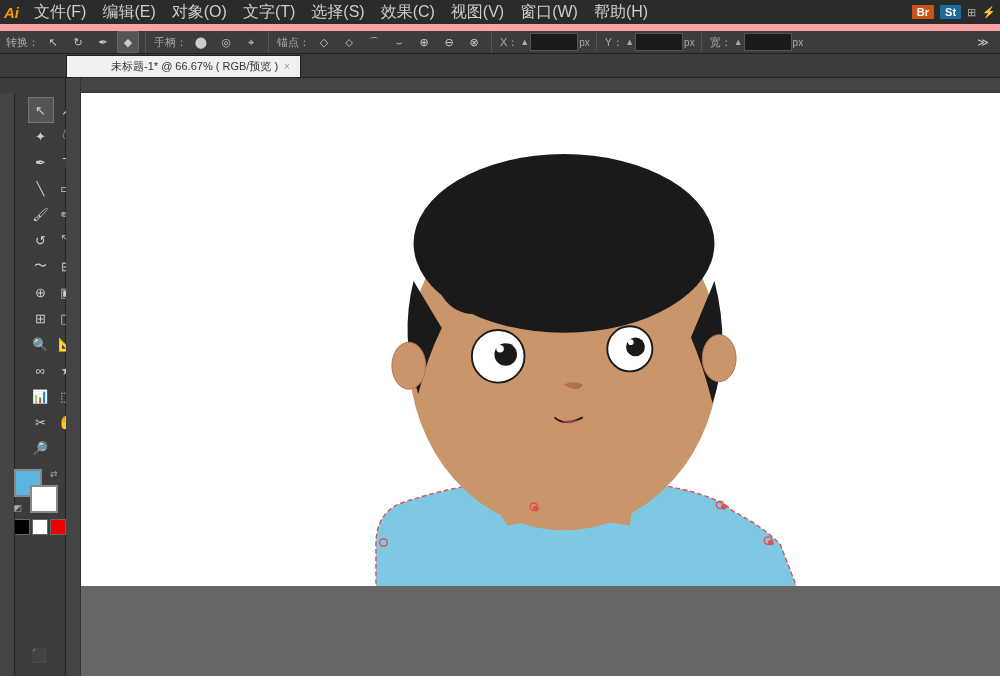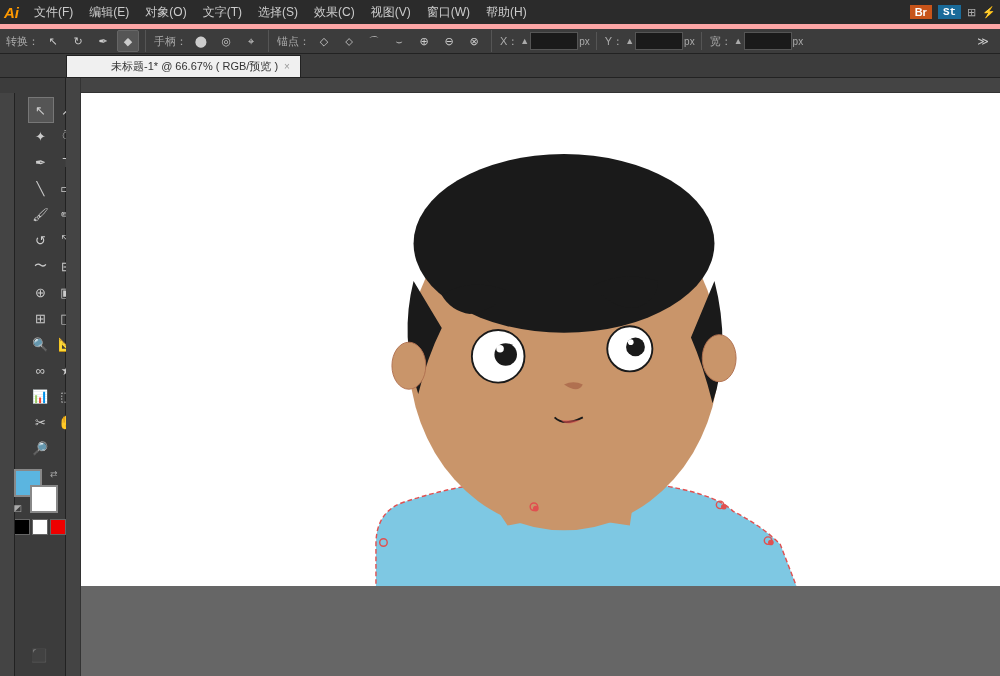--- a/index.html
+++ b/index.html
@@ -21,21 +21,21 @@
       margin-right: 8px;
       font-style: italic;
     }
     #menubar .menu-items {
       display: flex;
       gap: 2px;
     }
     #menubar .menu-item {
       padding: 2px 7px;
       cursor: pointer;
-      font-size: 12px;
+      font-size: 16px;
       color: #ccc;
     }
     #menubar .right-icons {
       margin-left: auto;
       display: flex;
       align-items: center;
       gap: 6px;
     }
     #menubar .right-icons span {
       font-size: 11px;
@@ -45,21 +45,21 @@
 
     
     #toolbar {
       height: 30px;
       background: #3c3c3c;
       display: flex;
       align-items: center;
       padding: 0 6px;
       gap: 4px;
       border-bottom: 1px solid #222;
-      border-top: 5px solid #fca5a5;
+      border-top: 7px solid #fca5a5;
     }
     #toolbar .tool-group {
       display: flex;
       align-items: center;
       gap: 3px;
       padding-right: 6px;
       border-right: 1px solid #555;
       margin-right: 4px;
     }
     #toolbar .tool-group:last-child { border-right: none; }
@@ -220,21 +220,21 @@
     <span class="menu-item">对象(O)</span>
     <span class="menu-item">文字(T)</span>
     <span class="menu-item">选择(S)</span>
     <span class="menu-item">效果(C)</span>
     <span class="menu-item">视图(V)</span>
     <span class="menu-item">窗口(W)</span>
     <span class="menu-item">帮助(H)</span>
   </div>
   <div class="right-icons">
     <span style="background:#c8541a;color:#fff;padding:1px 5px;font-size:11px;font-weight:bold;">Br</span>
-    <span style="background:#1a6b9a;color:#fff;padding:1px 5px;font-size:11px;font-weight:bold;font-family:Liberation Mono, monospace;">St</span>
+    <span style="background:#1a6b9a;color:#fff;padding:1px 5px;font-size:11px;font-weight:bold;">St</span>
     <span>⊞</span>
     <span>⚡</span>
   </div>
 </div>
 
 <div id="toolbar">
   <div class="tool-group">
     <span class="label">转换：</span>
     <div class="tbtn" title="选择">↖</div>
     <div class="tbtn">↻</div>

